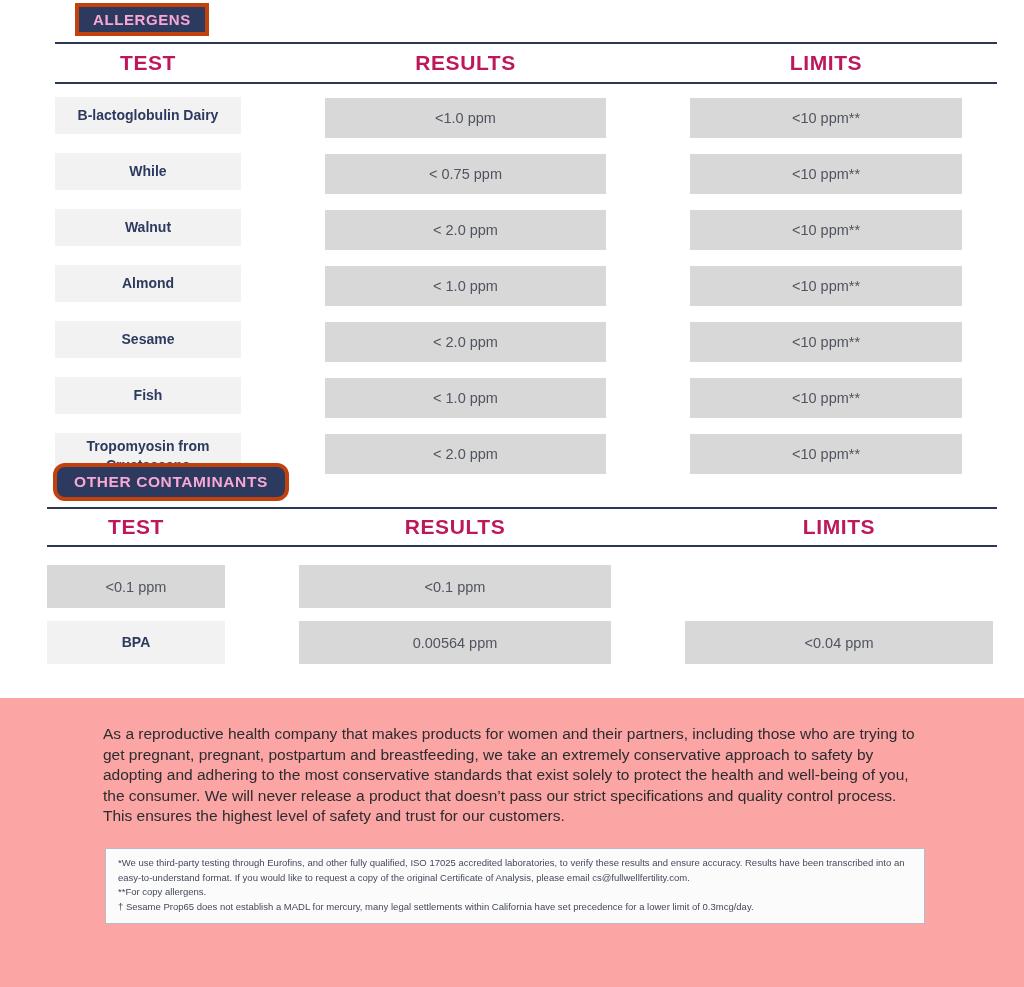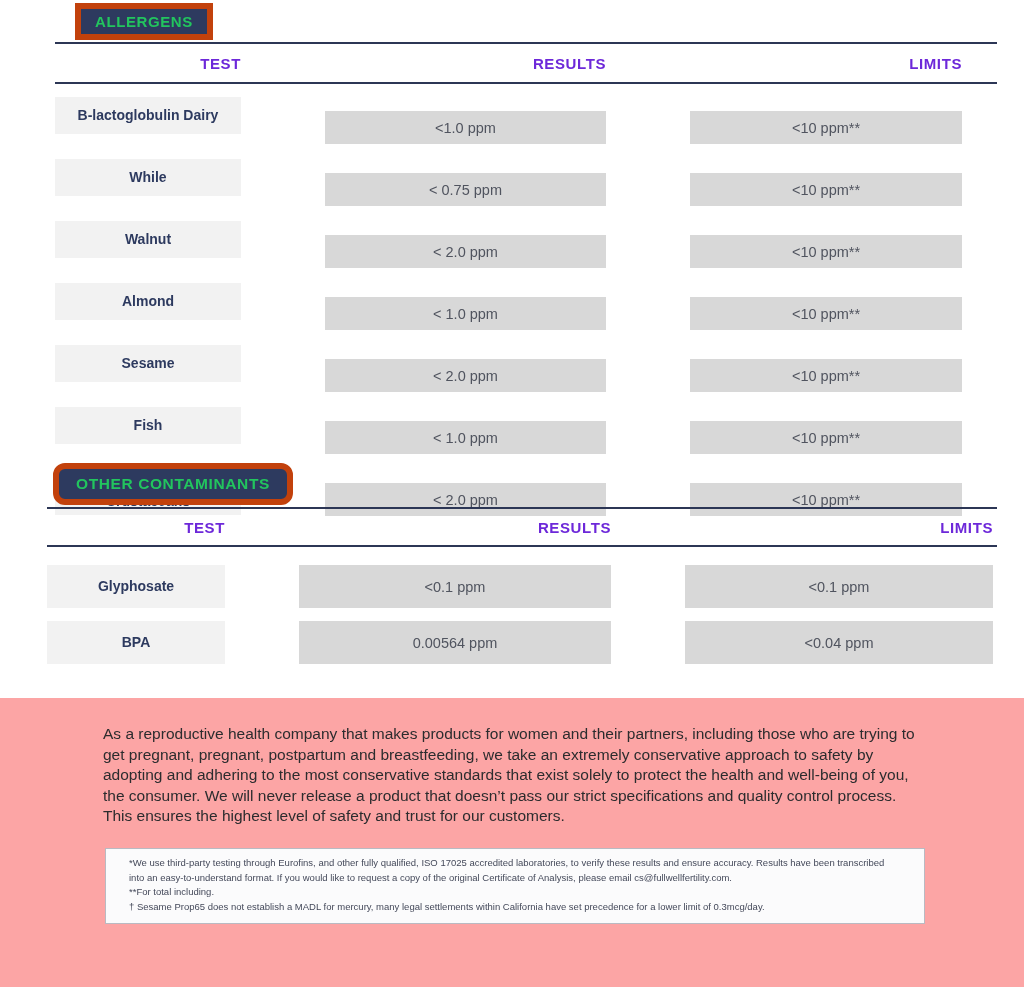--- a/index.html
+++ b/index.html
@@ -11,24 +11,24 @@
     overflow: hidden;
     color: #2d3a5f;
   }
   .page { position: absolute; inset: 0; }
 
   
   .badge {
     position: absolute;
     display: inline-block;
     background: #2d3a5f;
-    color: #22c55e;
+    color: #f9a8d4;
     font-weight: bold;
     letter-spacing: 0.6px;
-    border: 6px solid #c2410c;
+    border: 4px solid #c2410c;
   }
   .badge-allergens  { top: 3px;  left: 75px; font-size: 15px; line-height: 25px; padding: 0 14px; }
   .badge-contaminants { top: 463px; left: 53px; font-size: 15.5px; line-height: 30px; padding: 0 17px; border-radius: 12px; }
 
   
   .table { position: absolute; }
   .table-allergens   { top: 42px;  left: 55px; width: 942px; }
   .table-contaminants{ top: 507px; left: 47px; width: 950px; }
 
   .rule { height: 0; border-top: 2px solid #2c3655; }
@@ -43,25 +43,25 @@
     column-gap: 84px;
   }
   .table-contaminants .header-row,
   .table-contaminants .rows .row {
     grid-template-columns: 178px 312px 308px;
     column-gap: 74px;
   }
   .table-allergens .header-row    { height: 38px; }
   .table-contaminants .header-row { height: 36px; }
   .th {
-    text-align: right;
+    text-align: center;
     font-weight: bold;
-    font-size: 15px;
+    font-size: 21px;
     letter-spacing: 0.6px;
-    color: #6d28d9;
+    color: #be185d;
   }
 
   .table-allergens .rows    { padding-top: 13px; }
   .table-contaminants .rows { padding-top: 18px; }
   .rows .row { display: grid; align-items: start; }
   .table-allergens .rows .row    { margin-bottom: 15px; }
   .table-contaminants .rows .row { margin-bottom: 13px; }
 
   .cell {
     display: flex;
@@ -77,21 +77,21 @@
     line-height: 1.35;
     padding: 4px 10px;
   }
   .cell-result, .cell-limit {
     background: #d8d8d8;
     font-size: 14.5px;
     color: #50545f;
   }
   .table-allergens .cell-test            { min-height: 37px; }
   .table-allergens .cell-result,
-  .table-allergens .cell-limit           { height: 33px; margin-top: 14px; }
+  .table-allergens .cell-limit           { height: 40px; margin-top: 1px; }
   .table-contaminants .cell-test         { min-height: 43px; }
   .table-contaminants .cell-result,
   .table-contaminants .cell-limit        { height: 43px; }
 
   
   .bottom {
     position: absolute;
     top: 698px; left: 0;
     width: 1024px; height: 289px;
     background: #fca5a5;
@@ -103,21 +103,21 @@
     font-size: 15.5px;
     line-height: 20.5px;
     color: #2c2c2e;
   }
   .footnote-box {
     position: absolute;
     top: 150px; left: 105px;
     width: 820px;
     background: #fbfbfc;
     border: 1px solid #b9bac2;
-    padding: 7px 23px 8px;
+    padding: 7px 12px 8px;
   }
   .footnote {
     font-size: 9.5px;
     line-height: 1.55;
     color: #44495a;
   }
   .page-footer {
     position: absolute;
     left: 43px; right: 38px; bottom: 36px;
     display: flex;
@@ -186,36 +186,35 @@
   <div class="table table-contaminants">
     <div class="rule"></div>
     <div class="header-row">
         <div class="th">TEST</div>
         <div class="th">RESULTS</div>
         <div class="th">LIMITS</div>
       </div>
     <div class="rule"></div>
     <div class="rows">
         <div class="row">
-          <div class="cell cell-test">Glyphosate</div>
           <div class="cell cell-result">&lt;0.1 ppm</div>
           <div class="cell cell-limit">&lt;0.1 ppm</div>
         </div>
         <div class="row">
           <div class="cell cell-test">BPA</div>
           <div class="cell cell-result">0.00564 ppm</div>
           <div class="cell cell-limit">&lt;0.04 ppm</div>
         </div>
       </div>
   </div>
 
   <div class="bottom">
     <p class="statement">As a reproductive health company that makes products for women and their partners, including those who are trying to get pregnant, pregnant, postpartum and breastfeeding, we take an extremely conservative approach to safety by adopting and adhering to the most conservative standards that exist solely to protect the health and well-being of you, the consumer. We will never release a product that doesn’t pass our strict specifications and quality control process. This ensures the highest level of safety and trust for our customers.</p>
 
     <div class="footnote-box">
         <div class="footnote">*We use third-party testing through Eurofins, and other fully qualified, ISO 17025 accredited laboratories, to verify these results and ensure accuracy. Results have been transcribed into an easy-to-understand format. If you would like to request a copy of the original Certificate of Analysis, please email cs@fullwellfertility.com.</div>
-        <div class="footnote">**For total including.</div>
+        <div class="footnote">**For copy allergens.</div>
         <div class="footnote">† Sesame Prop65 does not establish a MADL for mercury, many legal settlements within California have set precedence for a lower limit of 0.3mcg/day.</div>
       </div>
 
   </div>
 
 </div>
 
 </body></html>

